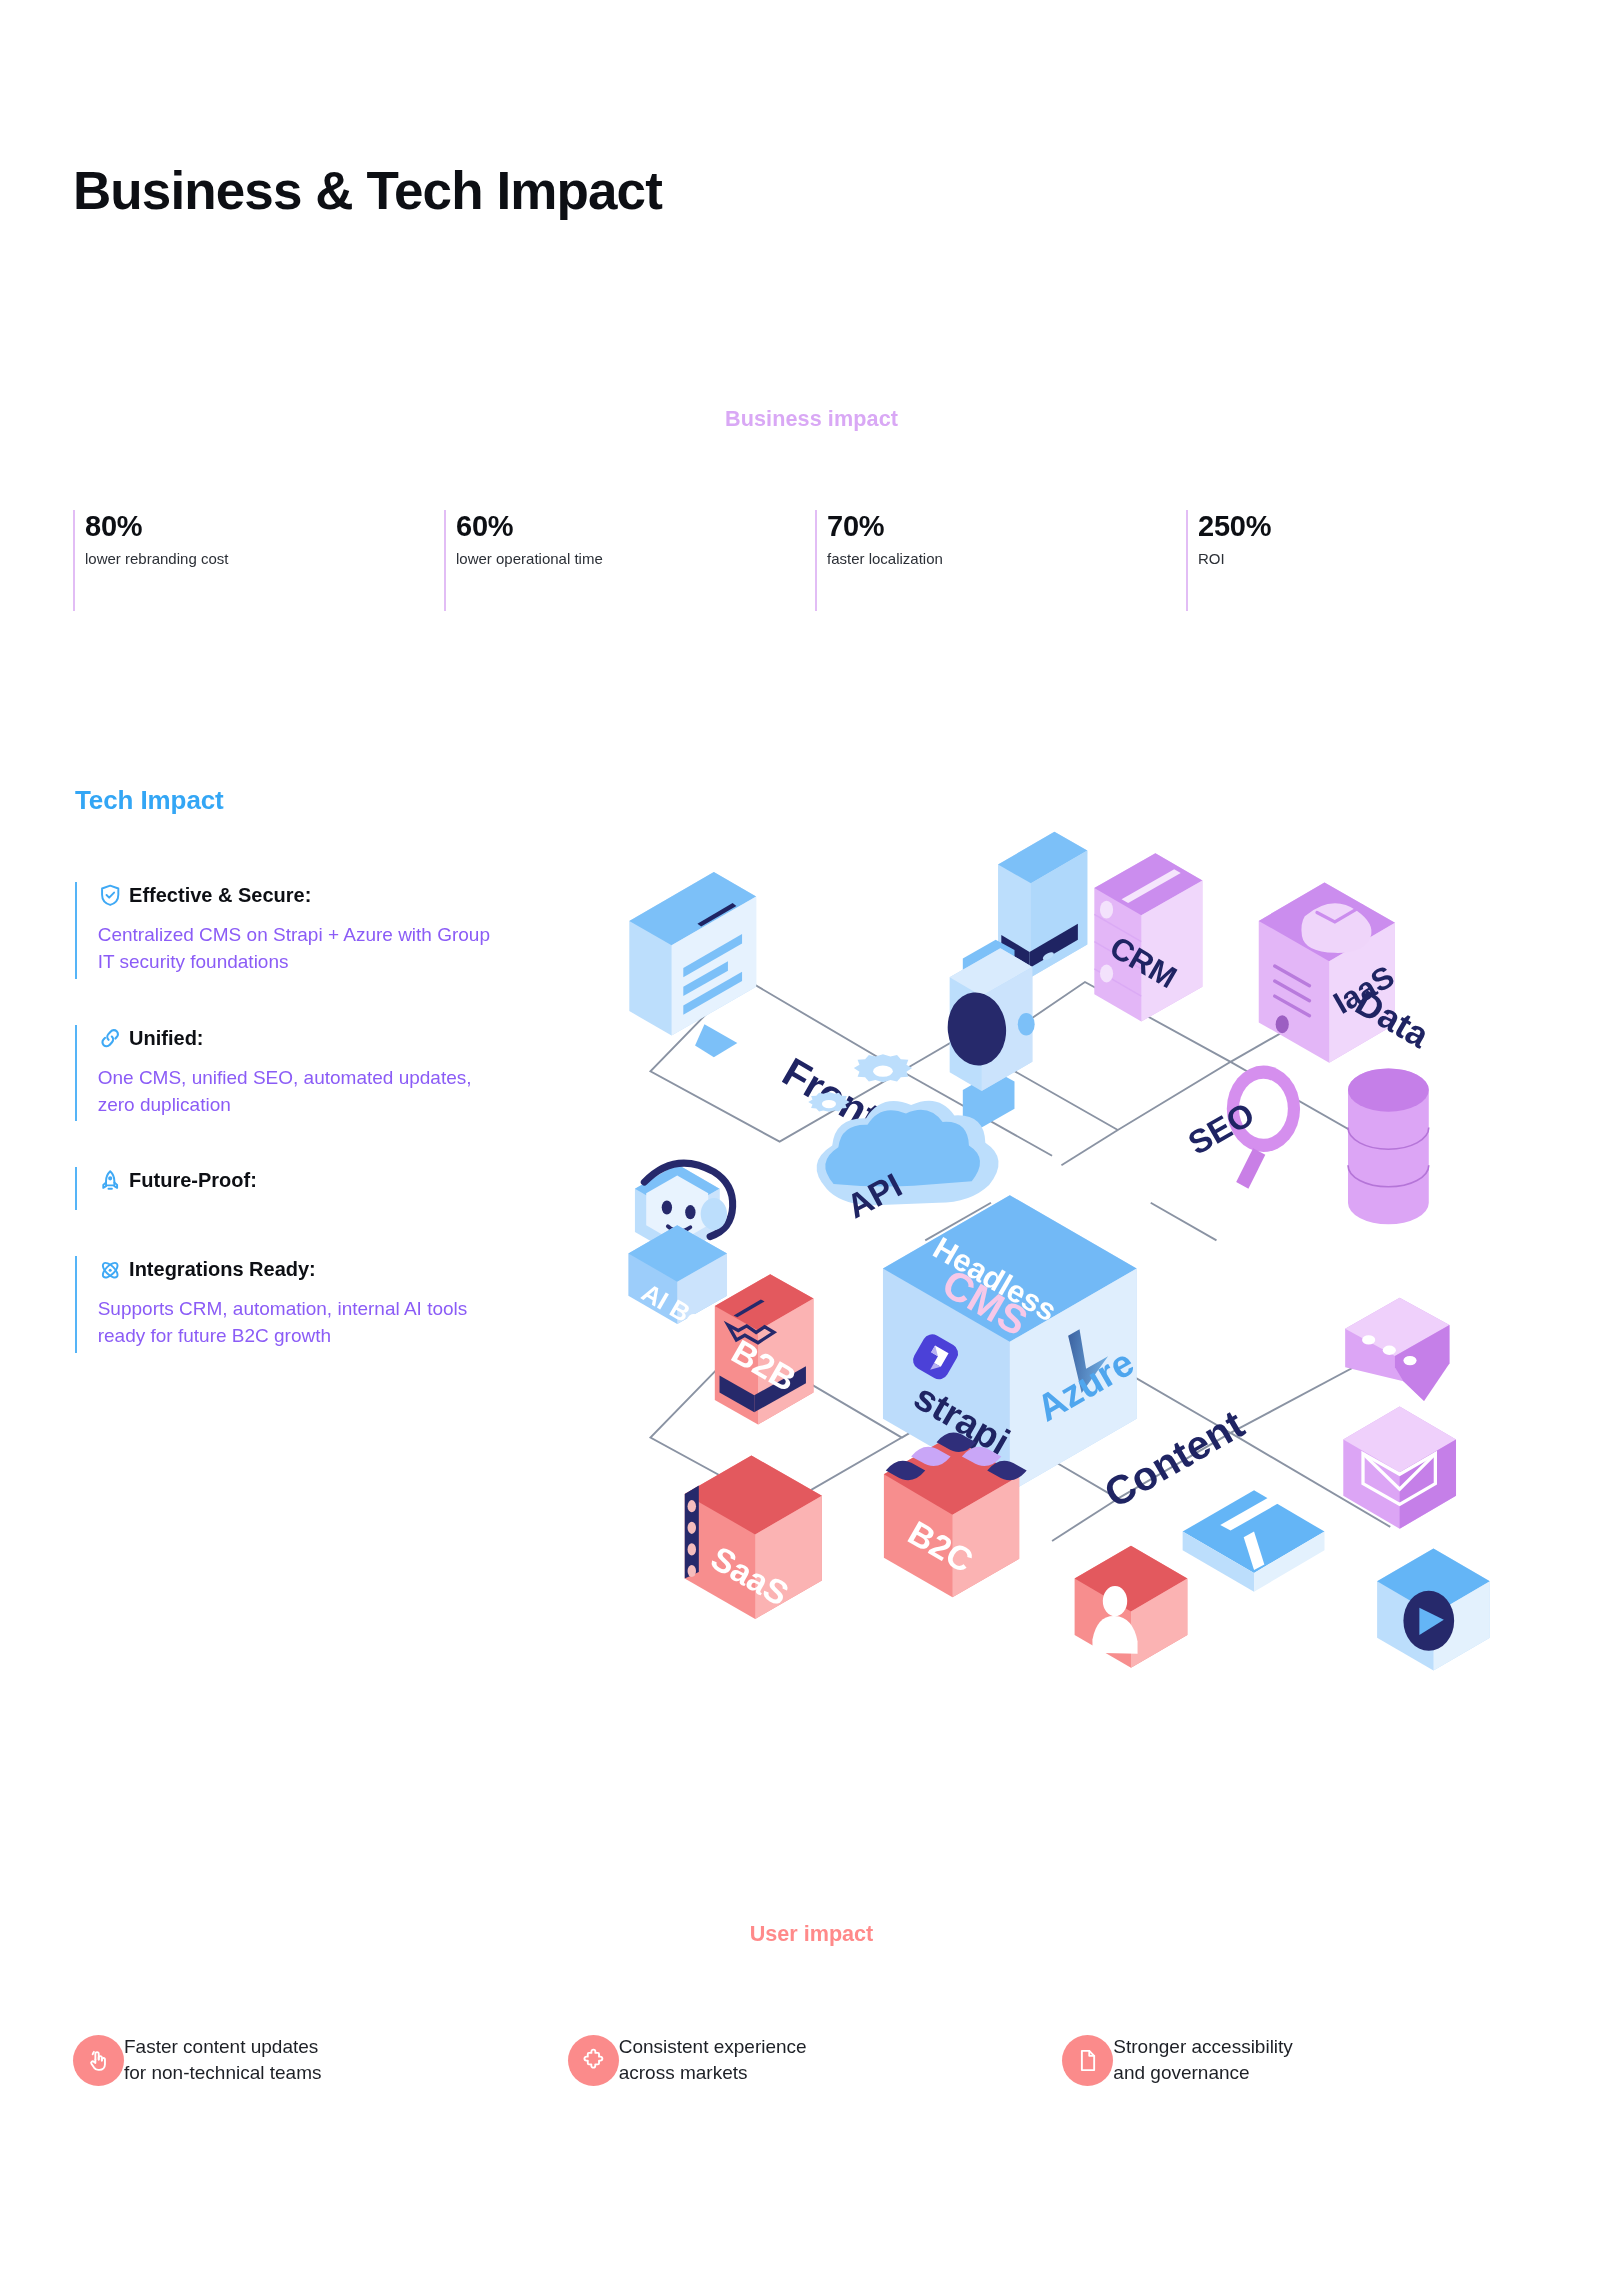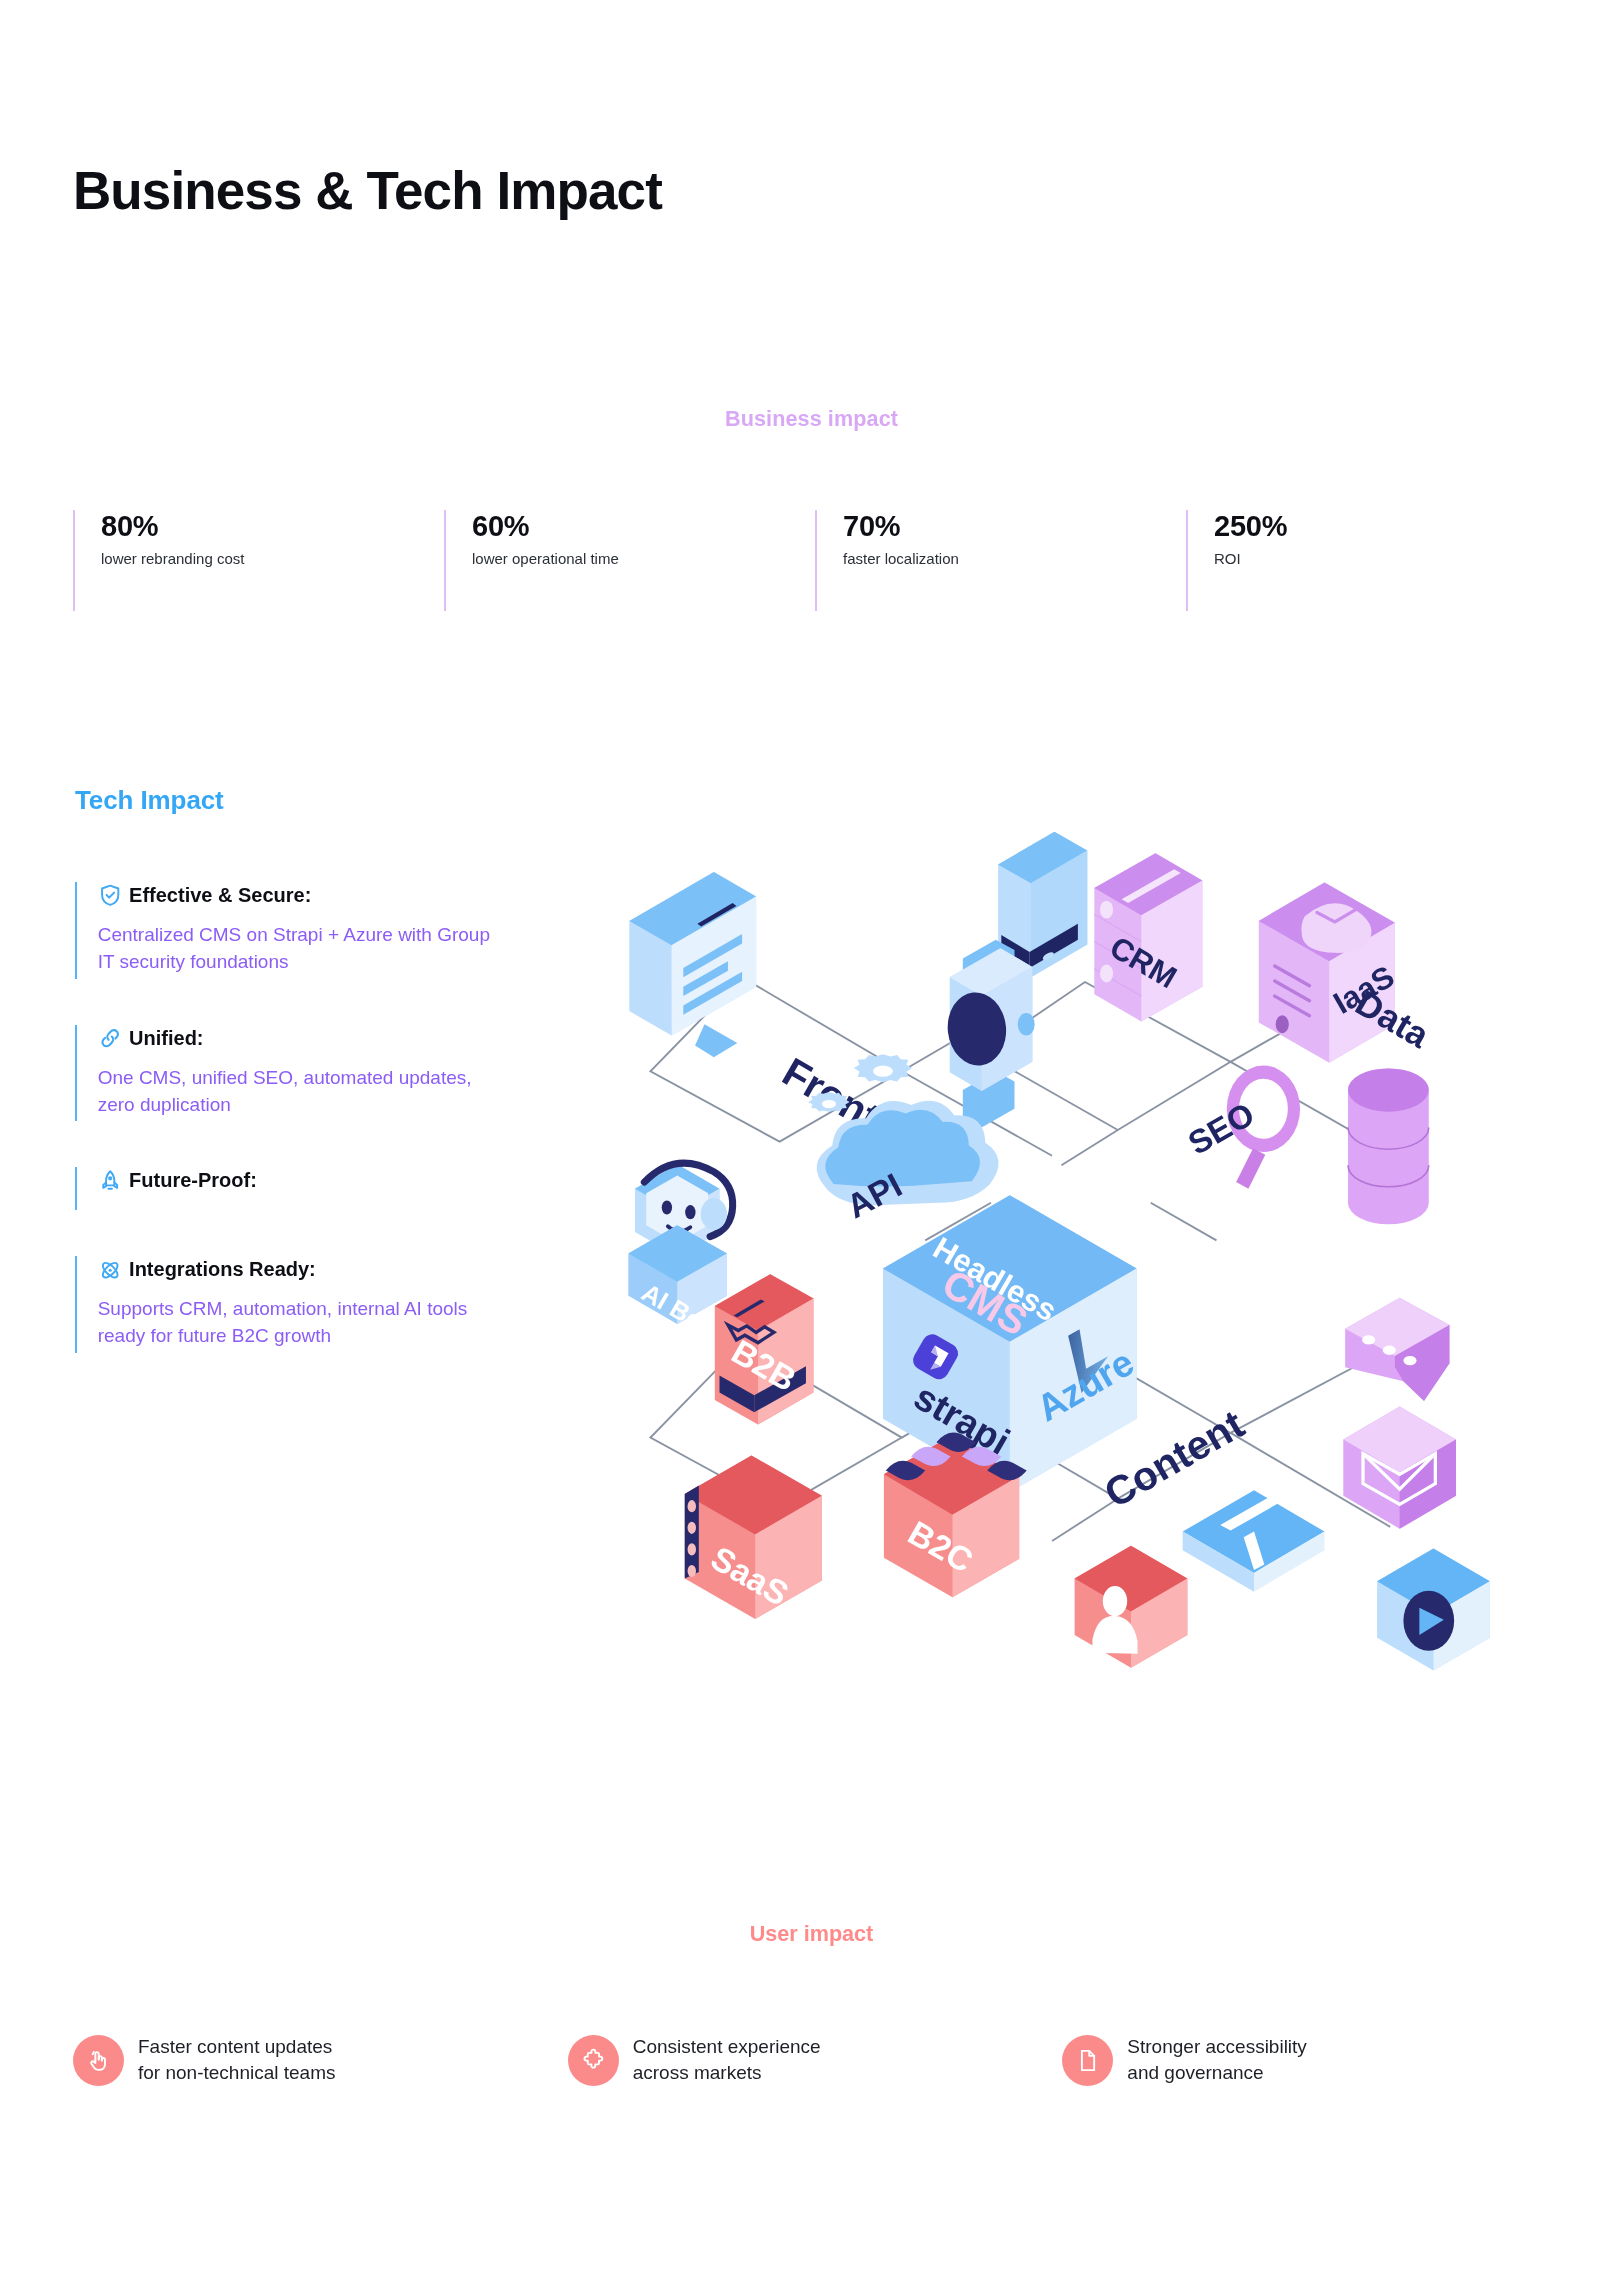--- a/index.html
+++ b/index.html
@@ -23,21 +23,21 @@
   .biz-label {
     position: absolute; left: 0; top: 406px; width: 1623px;
     text-align: center; font-size: 21.6px; font-weight: 700;
     color: #D9A8F5; letter-spacing: 0.1px;
   }
   .stats {
     position: absolute; left: 73px; top: 510px;
     width: 1484px; display: flex;
   }
   .stat {
-    flex: 1 1 0; padding-left: 26px;
+    flex: 1 1 0; padding-left: 10px;
     border-left: 2.3px solid #E2BDF5;
     min-height: 101px;
   }
   .stat-value {
     font-size: 29px; font-weight: 700; color: #0d0f14;
     line-height: 1.12; letter-spacing: -0.2px;
   }
   .stat-caption {
     margin-top: 7.5px; font-size: 15px; font-weight: 400;
     color: #2b2f36; line-height: 1.25;
@@ -72,21 +72,21 @@
   
   .user-label {
     position: absolute; left: 0; top: 1921px; width: 1623px;
     text-align: center; font-size: 21.6px; font-weight: 700;
     color: #FF8A8A;
   }
   .user-row {
     position: absolute; left: 73px; top: 2034px;
     width: 1484px; display: flex; gap: 0;
   }
-  .user-item { flex: 1 1 0; display: flex; align-items: center; gap: 14px; }
+  .user-item { flex: 1 1 0; display: flex; align-items: center; gap: 0; }
   .user-badge {
     width: 51px; height: 51px; flex: 0 0 51px; border-radius: 50%;
     background: #FB8B8B; display: flex; align-items: center; justify-content: center;
   }
   .user-badge svg { width: 25px; height: 25px; display: block; }
   .user-text { font-size: 19px; line-height: 1.38; color: #1d2026; }
 
   
   .illus { position: absolute; left: 601px; top: 780px; width: 935px; height: 1024px; }
   .illus svg { width: 100%; height: 100%; display: block; }

